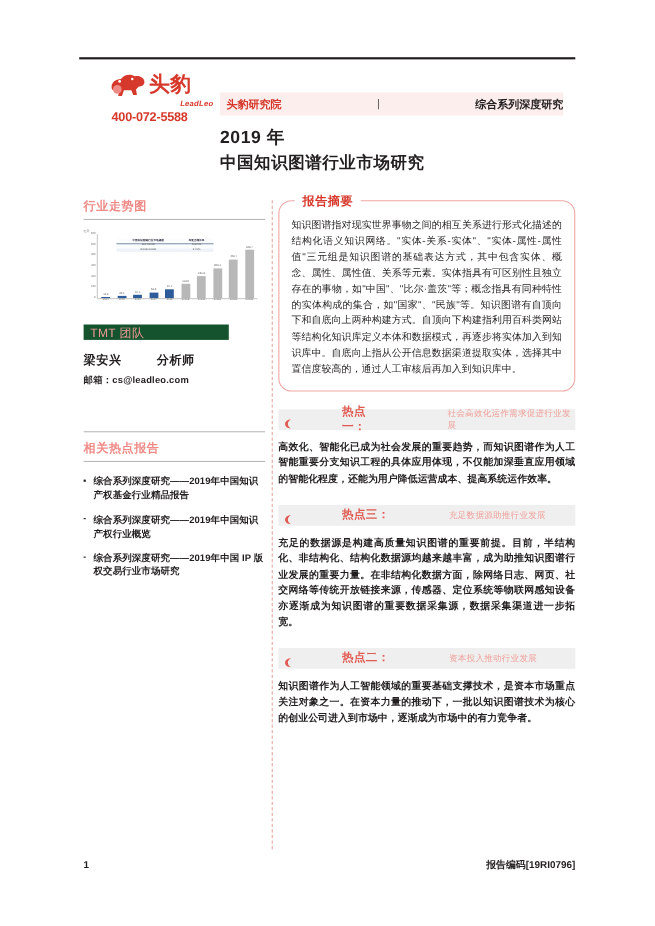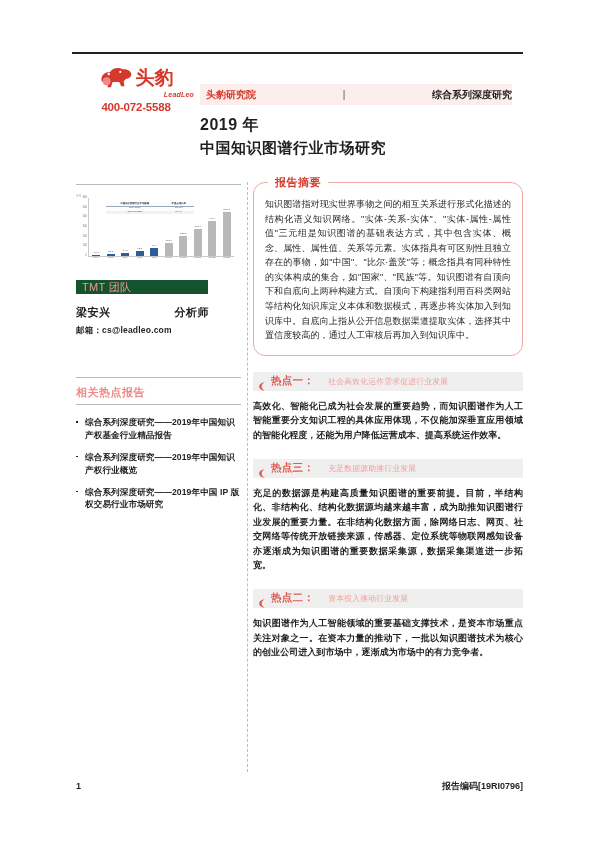--- a/index.html
+++ b/index.html
@@ -97,21 +97,21 @@
   }
   .legend-table th { border-bottom:0.4px solid #9ab; color:#334; font-weight:bold; }
   .legend-table tr.alt td { background:#eef3f9; }
 
   
   .tmt-bar {
     margin-top:14px; background:#14532d; height:14px; display:flex; align-items:center;
     padding-left:6px; width:132px;
   }
   .tmt-bar-txt { font-size:11px; color:#f09a96; letter-spacing:0.3px; }
-  .analyst-row { margin-top:11px; display:flex; align-items:baseline;gap:32px; }
+  .analyst-row { margin-top:11px; display:flex; align-items:baseline; }
   .analyst-name { font-size:11px; font-weight:bold; letter-spacing:0.5px; }
   .analyst-role { font-size:11px; font-weight:bold; margin-left:32px; letter-spacing:0.5px; }
   .analyst-mail { font-size:8.5px; font-weight:bold; margin-top:5px; letter-spacing:0.2px; }
 
   .related-head-wrap { margin-top:40px; }
   .related-list { margin-top:11px; padding:0; list-style:none; }
   .related-list li {
     font-size:8.6px; font-weight:bold; line-height:1.5; margin-bottom:9px;
     padding-left:9px; position:relative; letter-spacing:0.1px;
   }
@@ -128,21 +128,21 @@
     position:absolute; top:-8px; left:14px; background:#ffffff;
     padding:0 7px; font-size:11px; font-weight:bold; color:#d6392b; letter-spacing:0.5px;
   }
   .summary-text {
     font-size:9px; line-height:1.62; text-align:justify; letter-spacing:0.1px;
   }
 
   
   .hotspot { margin-top:16px; }
   .hs-bar {
-    background:#efefef; height:19px; display:flex; align-items:center; padding-left:5px;
+    background:#efefef; height:19px; display:flex; align-items:center; padding-left:5px;gap:40px;
   }
   .hs-moon { width:8px; height:9px; position:relative; margin-right:5px; flex:0 0 auto; }
   .hs-title { font-size:10.5px; font-weight:bold; color:#e15a52; letter-spacing:0.3px; }
   .hs-sub { font-size:7.8px; color:#f0a09a; margin-left:14px; letter-spacing:0.2px; }
   .hs-body {
     font-size:9px; font-weight:bold; line-height:1.62; text-align:justify;
     margin-top:8px; letter-spacing:0.05px;
   }
 
   
@@ -182,20 +182,21 @@
         <span class="kicker-dark">综合系列深度研究</span>
       </div>
       <div class="doc-year">2019 年</div>
       <div class="doc-title">中国知识图谱行业市场研究</div>
     </div>
   </div>
 
   <div class="left-col">
 
     <div>
+      <div class="sec-head-pink">行业走势图</div>
       <div class="hr-grey"></div>
 
       <div class="chart-wrap">
         <div class="chart-inner">
           <div class="y-axis-title">亿元</div>
           <div class="y-ticks">
               <div class="y-tick" style="top: 58px;">0</div>
               <div class="y-tick" style="top: 48.3333px;">100</div>
               <div class="y-tick" style="top: 38.6667px;">200</div>
               <div class="y-tick" style="top: 29px;">300</div>

